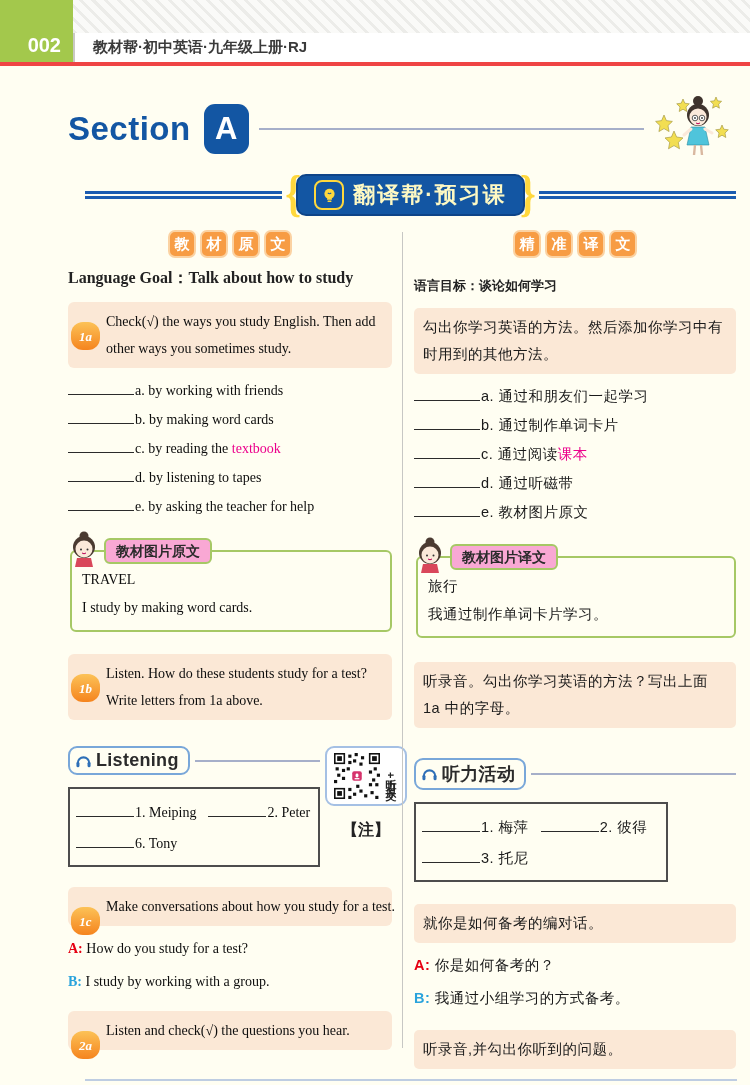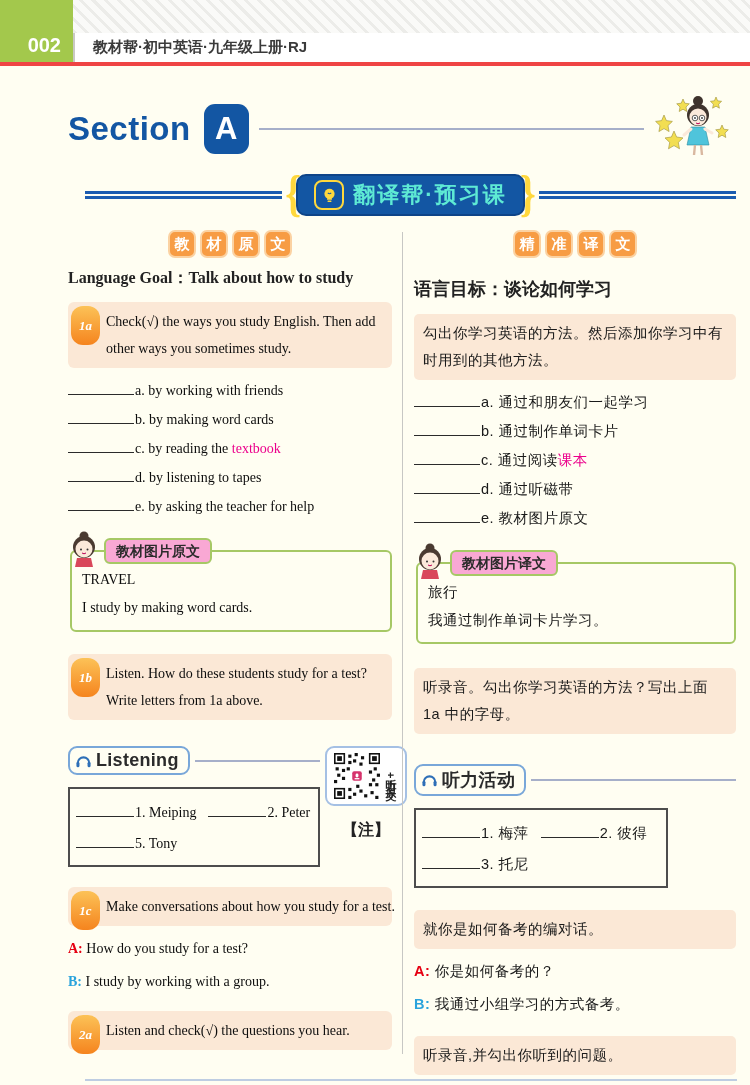--- a/index.html
+++ b/index.html
@@ -21,44 +21,44 @@
   .section-badge{margin-left:13px;width:45px;height:50px;background:#1356A3;border-radius:11px;
                  color:#fff;font-size:31px;font-weight:bold;display:flex;align-items:center;justify-content:center;}
   .section-line{flex:1;height:2px;background:#A6AFC9;margin:0 6px 0 10px;}
   .fairy{width:86px;height:72px;flex:none;}
 
   
   .banner-row{display:flex;align-items:center;margin:14px 14px 0 85px;}
   .dline{flex:1;height:8px;border-top:3px solid #1C5CB0;border-bottom:3px solid #1C5CB0;box-sizing:border-box;}
   .banner{position:relative;margin:0 14px;background:#1356A3;border:2px solid #0E4488;border-radius:10px;
           display:flex;align-items:center;padding:4px 16px;}
-  .banner-title{color:#5eead4;font-size:22px;font-weight:bold;letter-spacing:2px;margin-left:9px;}
+  .banner-title{color:#fef9c3;font-size:22px;font-weight:bold;letter-spacing:2px;margin-left:9px;}
   .bulb-wrap{width:26px;height:26px;border:2px solid #FFD83D;border-radius:8px;display:flex;
              align-items:center;justify-content:center;background:#1356A3;}
   .brace{position:absolute;top:50%;transform:translateY(-54%) scaleY(1.25);color:#FFD83D;
          font-size:40px;font-weight:bold;font-family:"Liberation Serif",serif;}
   .brace.l{left:-13px;} .brace.r{right:-13px;}
 
   
   .cols{display:flex;margin:10px 14px 0 68px;align-items:stretch;}
   .col-left{width:324px;flex:none;}
   .vdiv{width:1px;background:#C7C7C4;margin:6px 11px 30px 10px;}
   .col-right{flex:1;min-width:0;}
 
   .tagrow{display:flex;justify-content:center;gap:4px;margin:4px 0 10px;}
   .tagchar{width:24px;height:24px;background:#F79C44;border:2px solid #FBD2A2;border-radius:7px;
            color:#fff;font-size:15px;font-weight:bold;display:flex;align-items:center;justify-content:center;}
 
   .en{font-family:"Liberation Serif",serif;font-size:14px;color:#0d0d0d;}
   .goal-en{font-family:"Liberation Serif",serif;font-size:16px;font-weight:bold;margin:6px 0 4px;}
-  .goal-cn{font-size:18px;font-weight:bold;margin:19px 0 6px;}
+  .goal-cn{font-size:13px;font-weight:bold;margin:19px 0 6px;}
 
   .task{position:relative;background:#FBE8D6;border-radius:6px;padding:6px 6px 6px 38px;
         margin:13px 0 9px;line-height:27px;}
-  .badge{position:absolute;left:3px;top:4px;width:29px;height:39px;border-radius:12px;
+  .badge{position:absolute;left:3px;top:20px;width:29px;height:28px;border-radius:12px;
          background:linear-gradient(180deg,#FCC257,#F5841E);color:#fff;font-size:13px;
          font-weight:bold;font-style:italic;display:flex;align-items:center;justify-content:center;}
   .nowrap{white-space:nowrap;}
 
   .cn{font-size:14.5px;letter-spacing:0.5px;line-height:27px;color:#1a1a1a;}
   .cn-task{background:#FBE8D6;border-radius:5px;padding:6px 9px;margin:13px 0 9px;}
 
   .blank-item{line-height:27px;margin:2px 0;}
   .blank{display:inline-block;width:66px;border-bottom:1.5px solid #2b2b2b;height:12px;margin-right:1px;}
   .magenta{color:#EC008C;}
@@ -202,21 +202,21 @@
                 <path d="M3.2 12 a6.8 6.8 0 0 1 13.6 0" stroke="#2E6FB7" fill="none" stroke-width="2.4"></path>
                 <rect x="1.6" y="10.5" width="3.6" height="6.5" rx="1.8" fill="#2E6FB7"></rect>
                 <rect x="14.8" y="10.5" width="3.6" height="6.5" rx="1.8" fill="#2E6FB7"></rect>
               </svg>
               <span class="txt">Listening</span>
             </span>
             <span class="lead-line"></span>
           </div>
           <div class="names-box en">
             <div><span class="blank"></span><span>1. Meiping</span><span class="gap"></span><span class="blank"></span><span>2. Peter</span></div>
-            <div><span class="blank"></span><span>5. Tony</span></div>
+            <div><span class="blank"></span><span>6. Tony</span></div>
           </div>
         </div>
         <div class="listen-side">
           <div class="qr-box">
             <svg width="46" height="46" viewBox="0 0 29 29">
               <rect x="0" y="0" width="29" height="29" fill="#fff"></rect>
               <g fill="#111">
                 <rect x="0" y="0" width="7" height="7"></rect>
                   <rect x="22" y="0" width="7" height="7"></rect>
                   <rect x="0" y="22" width="7" height="7"></rect>

